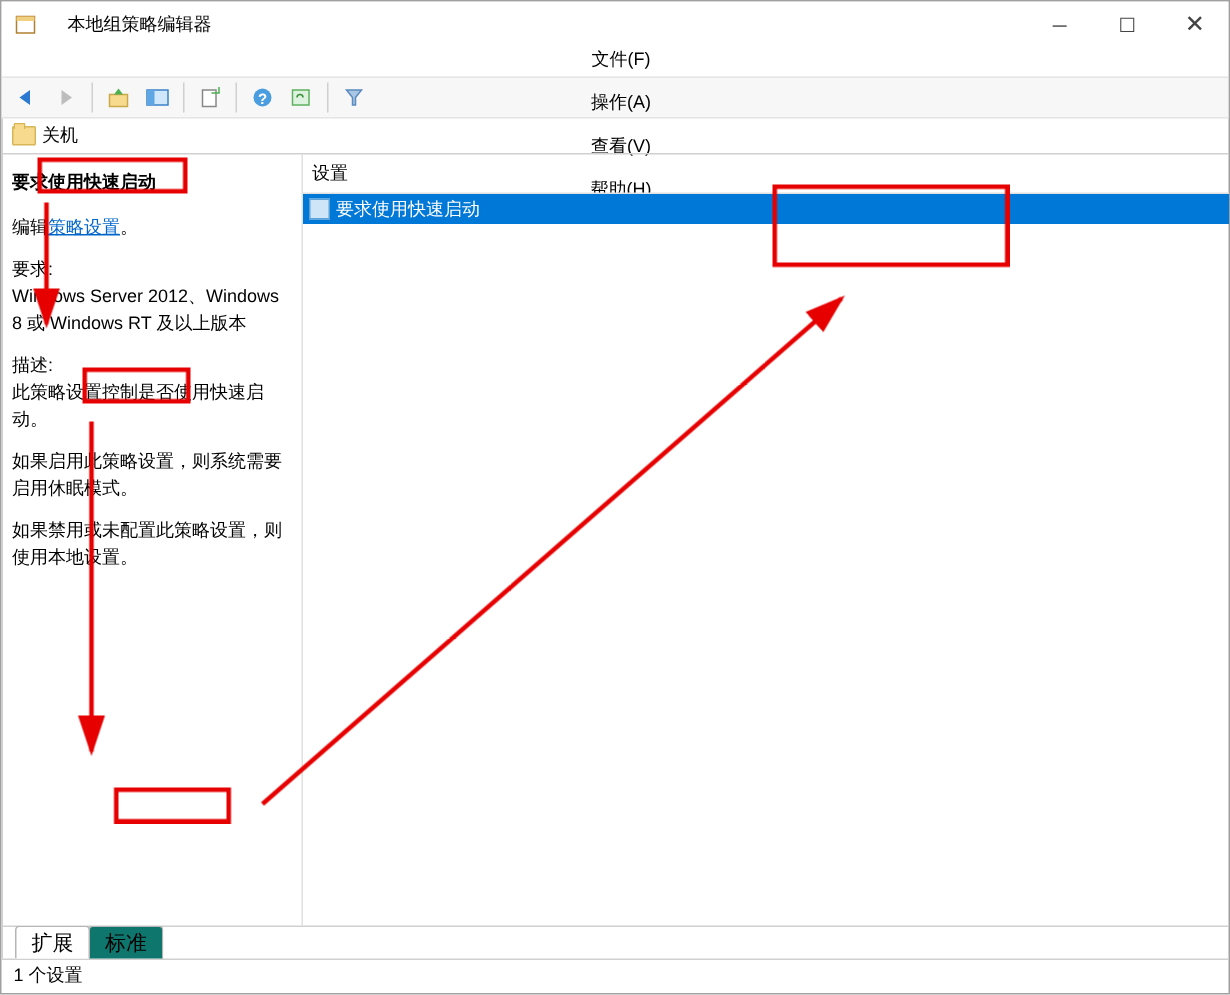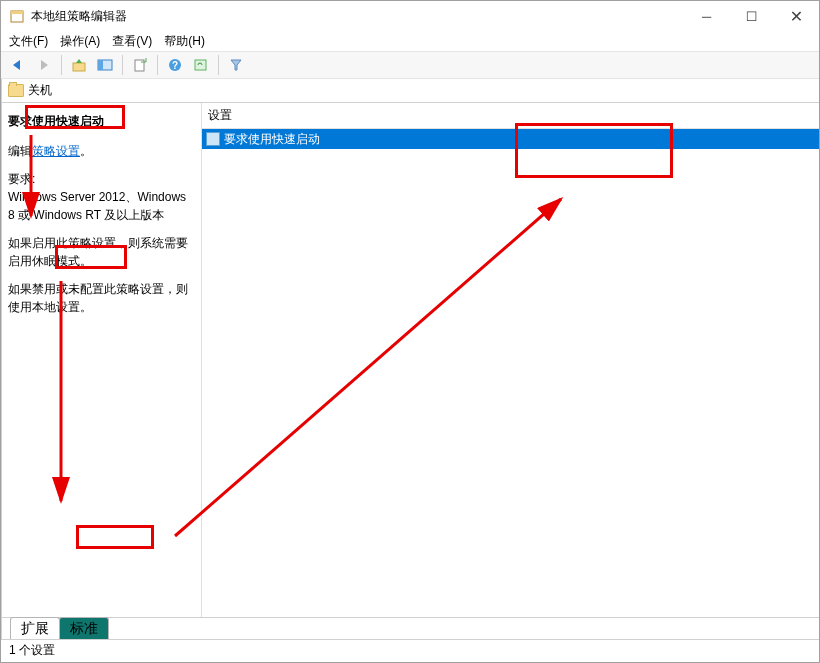--- a/index.html
+++ b/index.html
@@ -4,21 +4,21 @@
 <style>
   * { box-sizing: border-box; margin: 0; padding: 0; font-family: "Microsoft YaHei", "Segoe UI", sans-serif; }
   body { width: 820px; height: 663px; background: #fff; border: 1px solid #a0a0a0; overflow: hidden; position: relative; font-size: 12px; }
 
   .titlebar { height: 30px; display: flex; align-items: center; padding-left: 8px; background: #fff; }
   .titlebar .title { flex: 1; font-size: 12px; color: #000; }
   .titlebar .controls { display: flex; height: 100%; }
   .titlebar .controls div { width: 45px; display: flex; align-items: center; justify-content: center; font-size: 13px; color: #444; }
   .titlebar .controls .close { font-size: 16px; }
 
-  .menubar { height: 20px; display: flex; align-items: center; padding-left: 8px; gap: 12px; background: #fff; color: #000; }
+  .menubar { height: 20px; display: flex; align-items: center; padding-left: 8px; gap: 12px; background: #fff; color: #000; flex-direction: column; }
 
   .toolbar { height: 28px; border-top: 1px solid #e5e5e5; border-bottom: 1px solid #e5e5e5; display: flex; align-items: center; padding-left: 6px; gap: 4px; background: #f7f7f7; }
   .tb-btn { width: 22px; height: 22px; display: flex; align-items: center; justify-content: center; }
   .sep { width: 1px; height: 20px; background: #d0d0d0; margin: 0 2px; }
 
   .content { display: flex; height: 560px; }
   .tree-pane { width: 300px; border-right: 1px solid #d0d0d0; overflow:auto; position: relative; padding-top: 4px; padding-bottom:4px;}
   .tree-pane::-webkit-scrollbar{width:17px;height:17px}
   .tree-pane::-webkit-scrollbar-thumb{background:#c0c0c0}
   .tree-pane::-webkit-scrollbar-track{background:#f0f0f0}
@@ -56,21 +56,21 @@
   .filler-row{height:20px;} 
 </style>
 </head>
 <body>
 
 <div class="titlebar">
   <svg width="16" height="16">
       <rect x="2" y="3" width="12" height="11" fill="#fff" stroke="#b08030"></rect>
       <rect x="2" y="3" width="12" height="3" fill="#f0d080"></rect>
     </svg>
-  <span class="title" style="margin-left:6px;">本地组策略编辑器</span>
+  <span class="title" style="margin-left:20px;">本地组策略编辑器</span>
   <div class="controls">
     <div>─</div>
     <div>☐</div>
     <div class="close">✕</div>
   </div>
 </div>
 
 <div class="menubar">
   <span>文件(F)</span>
   <span>操作(A)</span>
@@ -201,20 +201,21 @@
   <div class="right-pane">
     <div class="rp-header">
       <span class="folder-ico"></span>
       <span>关机</span>
     </div>
     <div class="rp-body">
       <div class="rp-left">
         <div class="policy-title">要求使用快速启动</div>
         <p><span>编辑</span><a class="edit-link">策略设置</a><span>。</span></p>
         <p><span>要求:</span><br><span>Windows Server 2012、Windows 8 或 Windows RT 及以上版本</span></p>
+        <p><span>描述:</span><br><span>此策略设置控制是否使用快速启动。</span></p>
         <p>如果启用此策略设置，则系统需要启用休眠模式。</p>
         <p>如果禁用或未配置此策略设置，则使用本地设置。</p>
       </div>
       <div class="rp-right">
         <div class="col-header">设置</div>
         <div class="list-row sel">
           <span class="set-ico"></span>
           <span>要求使用快速启动</span>
         </div>
         <div style="height:600px;width:900px;"></div>

